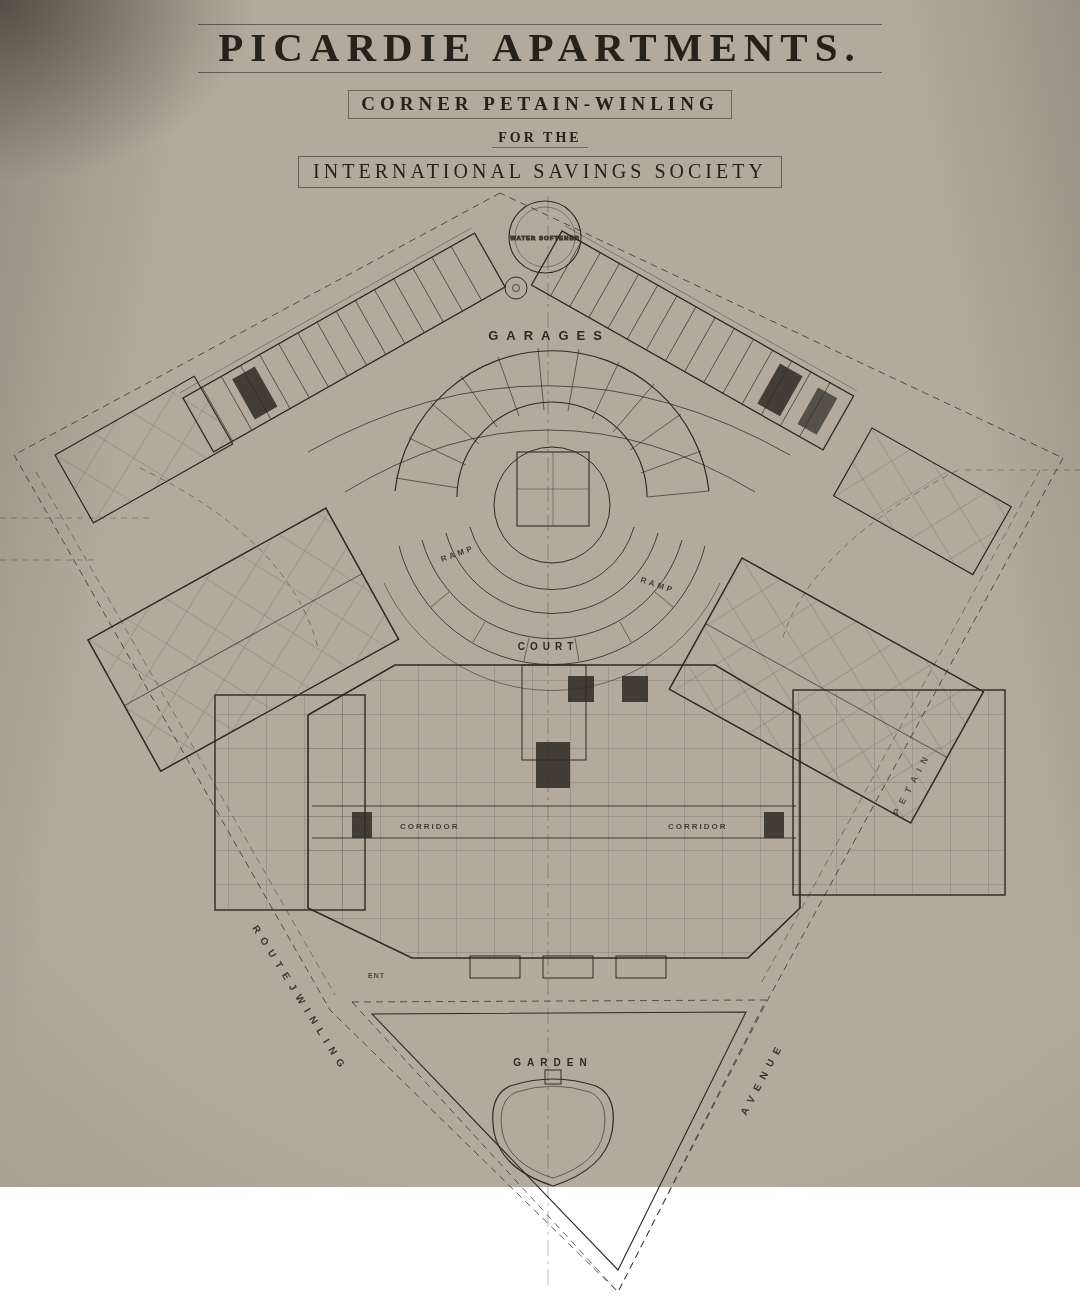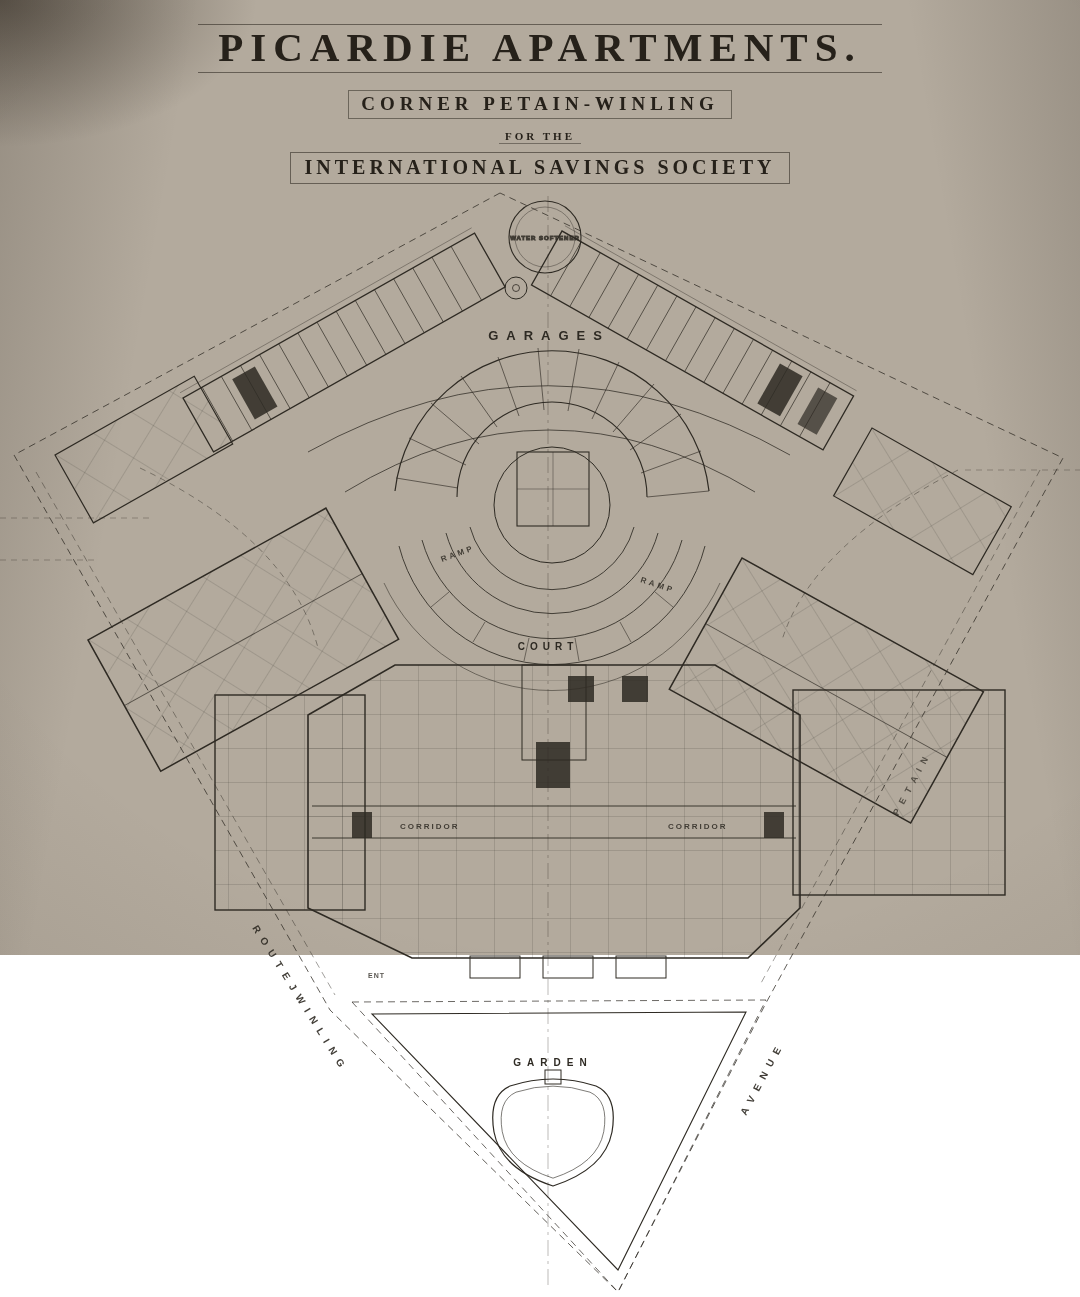--- a/index.html
+++ b/index.html
@@ -2,21 +2,21 @@
 <html><head>
 <meta charset="utf-8">
 <style>
   html,body{margin:0;padding:0;}
   body{
     width:1080px;height:1297px;
     font-family:"Liberation Serif", serif;
     overflow:hidden;
   }
   #canvas{
-    position:relative;width:1080px;height:955px;
+    position:relative;width:1080px;height:1187px;
     background:
       radial-gradient(34% 22% at 0% 0%, rgba(25,18,10,.50), rgba(25,18,10,0) 70%),
       linear-gradient(100deg, rgba(20,14,8,.18), rgba(20,14,8,0) 16%),
       linear-gradient(260deg, rgba(20,14,8,.16), rgba(20,14,8,0) 14%),
       radial-gradient(120% 110% at 55% 42%, rgba(0,0,0,0) 52%, rgba(30,22,12,.16) 100%),
       #b3aa9d;
   }
   header{
     position:absolute;top:24px;left:0;width:100%;
     text-align:center;color:#26211a;z-index:2;
@@ -28,25 +28,25 @@
     border-top:1px solid rgba(38,33,26,.55);
     border-bottom:1px solid rgba(38,33,26,.55);
   }
   .t2{
     display:inline-block;font-size:19px;font-weight:600;letter-spacing:5px;
     margin-top:17px;padding:2px 12px 3px;
     border:1px solid rgba(38,33,26,.5);
     font-family:Liberation Serif, serif;
   }
   .t3{
-    display:inline-block;font-size:11px;font-weight:600;letter-spacing:3px;
+    display:inline-block;font-size:14px;font-weight:600;letter-spacing:3px;
     margin-top:11px;border-bottom:1px solid rgba(38,33,26,.45);padding:0 6px 1px;
   }
   .t4{
-    display:inline-block;font-size:20px;font-weight:700;letter-spacing:4px;
+    display:inline-block;font-size:20px;font-weight:400;letter-spacing:4px;
     margin-top:8px;padding:3px 14px 4px;
     border:1px solid rgba(38,33,26,.55);
   }
   svg{position:absolute;top:0;left:0;z-index:1;}
   svg text{
     font-family:"Liberation Sans", sans-serif;
     fill:#2e2a23;font-weight:bold;
   }
 </style>
 </head>

